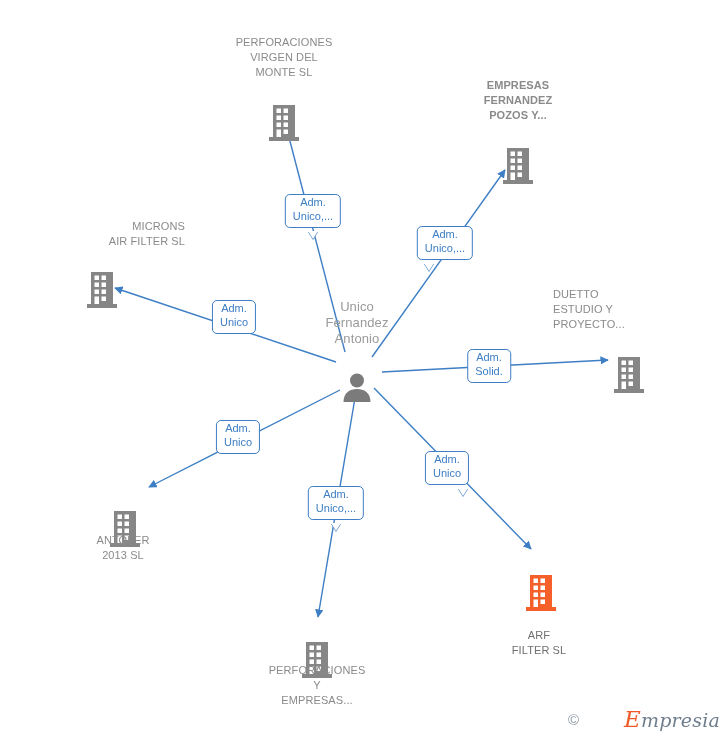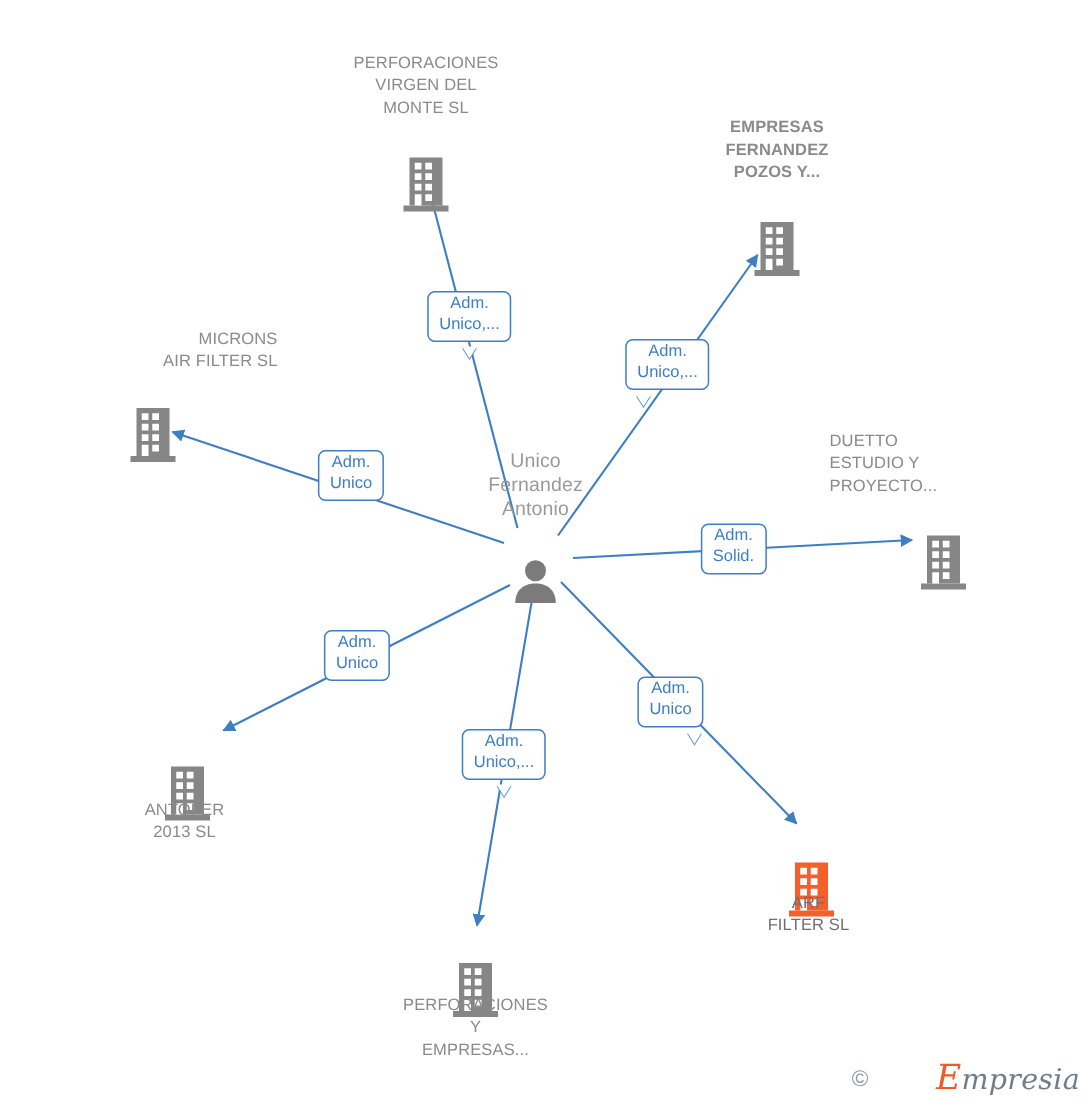--- a/index.html
+++ b/index.html
@@ -266,21 +266,21 @@
             <rect x="16.5" y="5.5" width="4.5" height="4.5" fill="#ffffff"></rect>
             <rect x="9.5" y="12.5" width="4.5" height="4.5" fill="#ffffff"></rect>
             <rect x="16.5" y="12.5" width="4.5" height="4.5" fill="#ffffff"></rect>
             <rect x="9.5" y="19.5" width="4.5" height="4.5" fill="#ffffff"></rect>
             <rect x="16.5" y="19.5" width="4.5" height="4.5" fill="#ffffff"></rect>
             <rect x="9.5" y="26.5" width="4.5" height="7.5" fill="#ffffff"></rect>
             <rect x="16.5" y="26.5" width="4.5" height="4.5" fill="#ffffff"></rect>
           </svg>
         </span>
       </div>
-      <div class="node-label" style="position: absolute; left: 539px; top: 595px; width: 170px; transform: translateX(-50%); text-align: center; color: rgb(111, 111, 111);">ARF
+      <div class="node-label" style="position: absolute; left: 539px; top: 628px; width: 170px; transform: translateX(-50%); text-align: center; color: rgb(111, 111, 111);">ARF
 FILTER  SL</div>
     </div>
 
   <div class="watermark">
     <span class="wm-c">©</span>
     <span class="wm-text"><span class="wm-e">E</span><span>mpresia</span></span>
   </div>
 
 </div>
 

